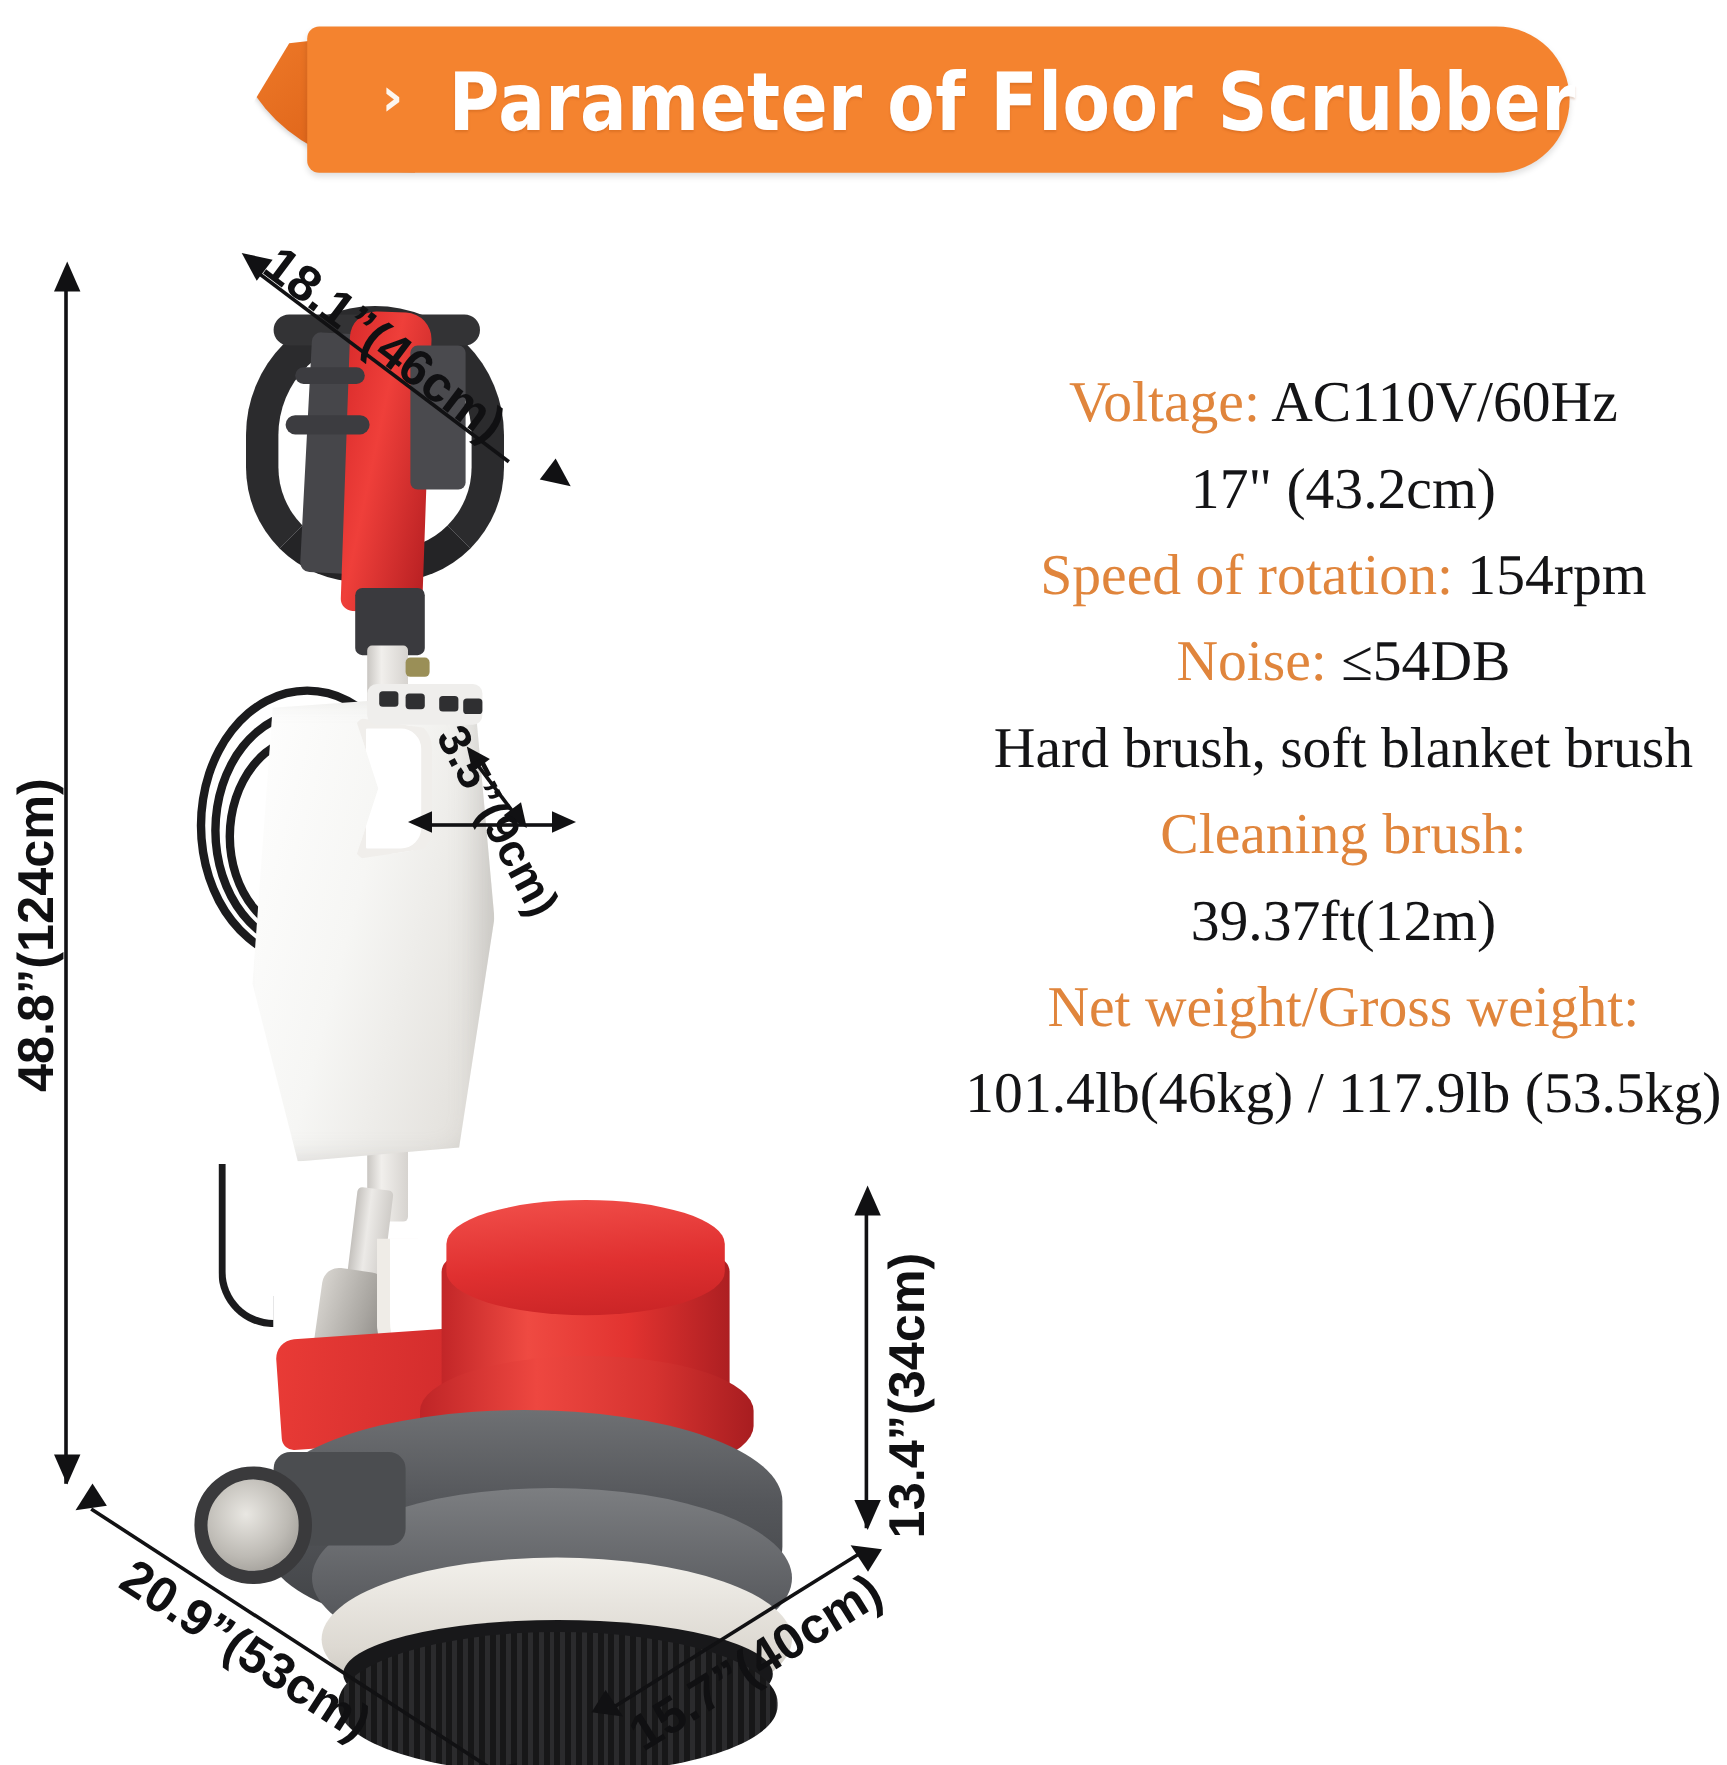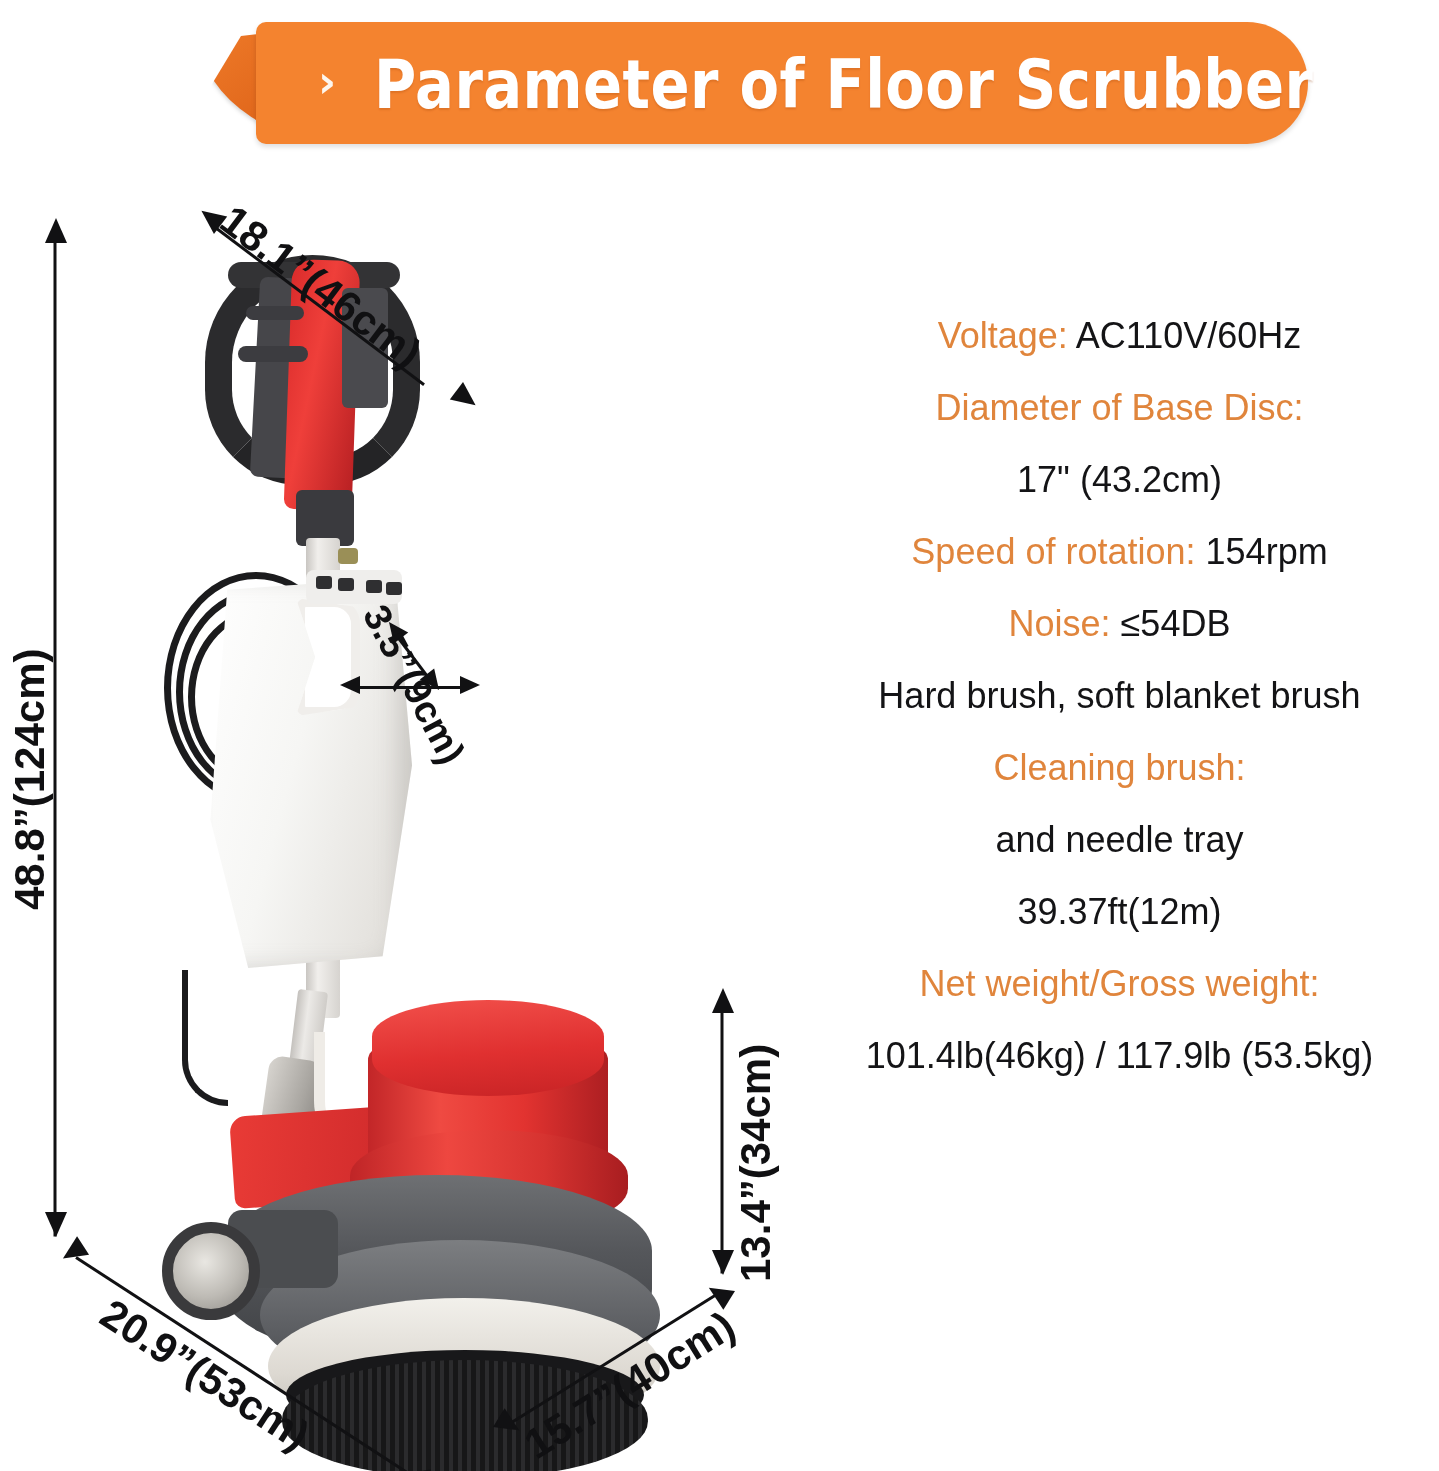--- a/index.html
+++ b/index.html
@@ -410,22 +410,22 @@
   #specs {
     position: absolute;
     left: 800px;
     top: 300px;
     width: 639px;
     text-align: center;
   }
   .spec-line {
     height: 72px;
     line-height: 72px;
-    font-size: 36px;
-    font-family: Liberation Sans, sans-serif;
+    font-size: 48px;
+    font-family: Liberation Serif, serif;
     white-space: nowrap;
   }
   .spec-label {
     color: #e0853c;
   }
   .spec-value {
     color: #141416;
   }
 </style>
 </head>
@@ -518,23 +518,20 @@
   <div class="arrow-head" style="left:712px; top:1250px; border-left:11px solid transparent; border-right:11px solid transparent; border-top:25px solid #111113;"></div>
   <div class="dim-label" style="left:732px; top:1282px; font-size:42px; transform: rotate(-90deg); transform-origin: left top;">13.4”(34cm)</div>
 
   <div id="specs">
 
     <div class="spec-line">
       <span class="spec-label">Voltage: </span><span class="spec-value">AC110V/60Hz</span>
     </div>
 
 
-    <div class="spec-line">
-      <span class="spec-label">Diameter of Base Disc:</span>
-    </div>
 
     <div class="spec-line">
       <span class="spec-value">17" (43.2cm)</span>
     </div>
 
     <div class="spec-line">
       <span class="spec-label">Speed of rotation: </span><span class="spec-value">154rpm</span>
     </div>
 
     <div class="spec-line">
@@ -542,23 +539,20 @@
     </div>
 
     <div class="spec-line">
       <span class="spec-value">Hard brush, soft blanket brush</span>
     </div>
 
     <div class="spec-line">
       <span class="spec-label">Cleaning brush:</span>
     </div>
 
-    <div class="spec-line">
-      <span class="spec-value">and needle tray</span>
-    </div>
 
 
     <div class="spec-line">
       <span class="spec-value">39.37ft(12m)</span>
     </div>
 
     <div class="spec-line">
       <span class="spec-label">Net weight/Gross weight:</span>
     </div>
 

